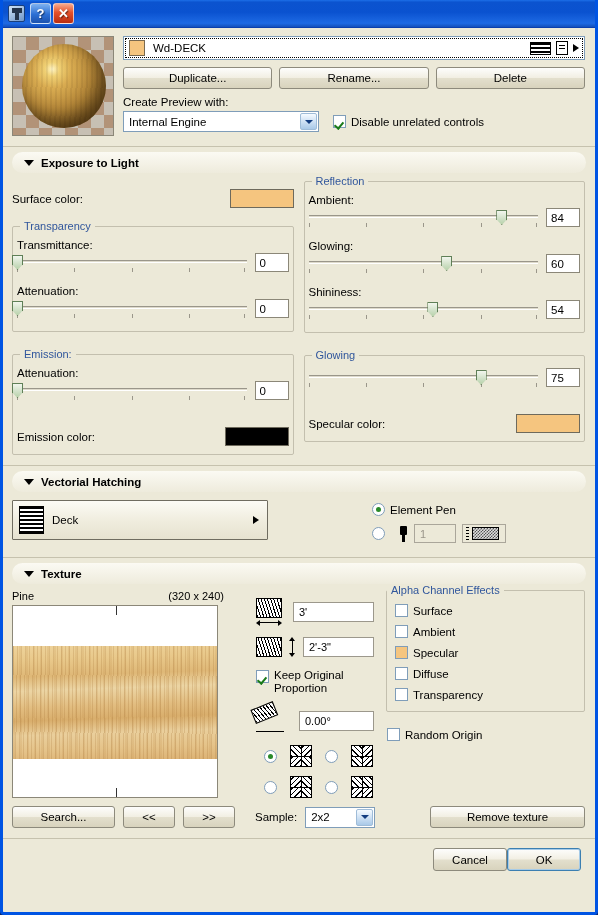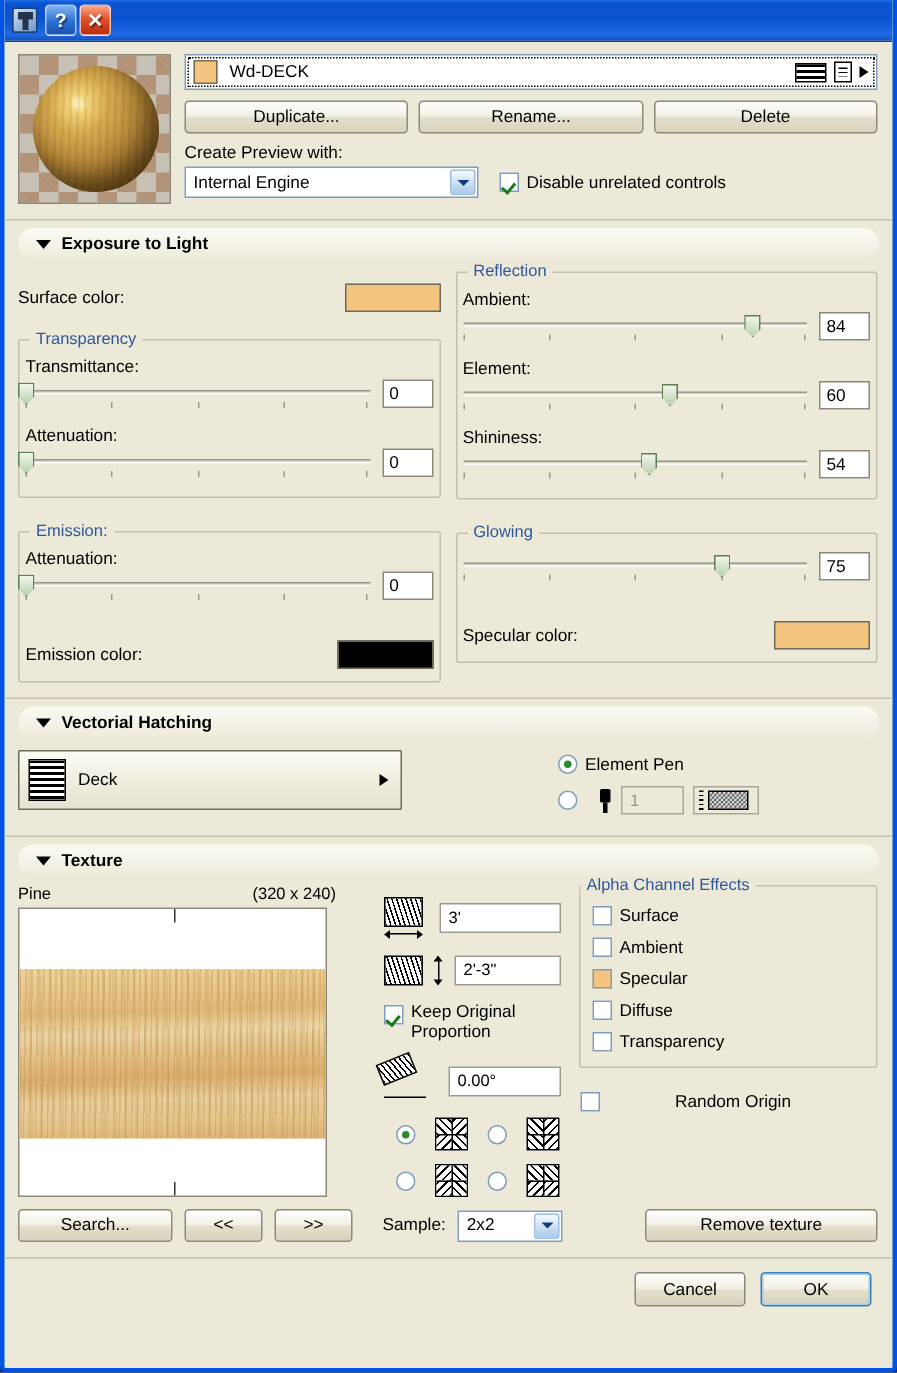--- a/index.html
+++ b/index.html
@@ -372,42 +372,42 @@
   .alpha-group {
     border:1px solid #c3bfae; border-radius:2px;
     padding: 13px 8px 10px; position:relative;
   }
   .alpha-group .legend {
     position:absolute; top:-7px; left:0; background:#ece9d8;
     padding: 0 4px; font-size:11px; color:#30569c;
   }
   .acheck { display:flex; align-items:center; margin-bottom: 8px; }
   .acheck:last-child { margin-bottom:0; }
-  .rand-row { display:flex; align-items:center; margin-top: 16px; padding-left: 1px; gap: 45px; }
+  .rand-row { display:flex; align-items:center; margin-top: 16px; padding-left: 1px; }
 
   
   .bottom-row {
     display:flex; align-items:center; gap:8px;
     padding: 8px 10px 0 9px;
   }
   .sbtn {
     height: 22px;
     background: linear-gradient(180deg,#fdfdfc 0%,#f2efe3 48%,#e3dfcd 52%,#d8d3bd 100%);
     border:1px solid #8d8a7c; border-radius:3px;
     font-size:11.5px; color:#000;
     display:flex;align-items:center;justify-content:center; cursor:pointer;
   }
   .sbtn.search { width:103px; }
   .sbtn.nav { width:52px; }
   .sample-label { font-size:11.5px; margin-left:12px; color:#000; }
   .sample-sel { width:70px; height:21px; }
   .sbtn.remove { width:155px; margin-left:auto; }
 
   .foot-divider { height:1px; background:#c6c2ae; margin: 10px 0 0; }
-  .footer { display:flex; justify-content:flex-end; gap:10px; padding: 9px 14px 0 0; }
+  .footer { display:flex; justify-content:flex-end; padding: 9px 14px 0 0; }
   .fbtn {
     width:74px; height:23px;
     background: linear-gradient(180deg,#fdfdfc 0%,#f2efe3 48%,#e3dfcd 52%,#d8d3bd 100%);
     border:1px solid #8d8a7c; border-radius:3px;
     font-size:11.5px;color:#000;
     display:flex;align-items:center;justify-content:center;cursor:pointer;
   }
   .fbtn.default { border:1px solid #3c7fb1; box-shadow: 0 0 0 1px #a6cbe8 inset; }
 </style>
 </head>
@@ -557,21 +557,21 @@
                     <i style="left:75%"></i>
                     <i style="left:99%"></i>
                 </div>
                 <div class="thumb" style="left:84%"></div>
               </div>
               <div class="numbox">84</div>
             </div>
           </div>
 
           <div style="margin-top:8px;">
-            <div class="row-label">Element:</div>
+            <div class="row-label">Glowing:</div>
             <div class="slider-row">
               <div class="slider">
                 <div class="track"></div>
                 <div class="ticks">
                   <i style="left:0%"></i>
                     <i style="left:25%"></i>
                     <i style="left:50%"></i>
                     <i style="left:75%"></i>
                     <i style="left:99%"></i>
                 </div>

